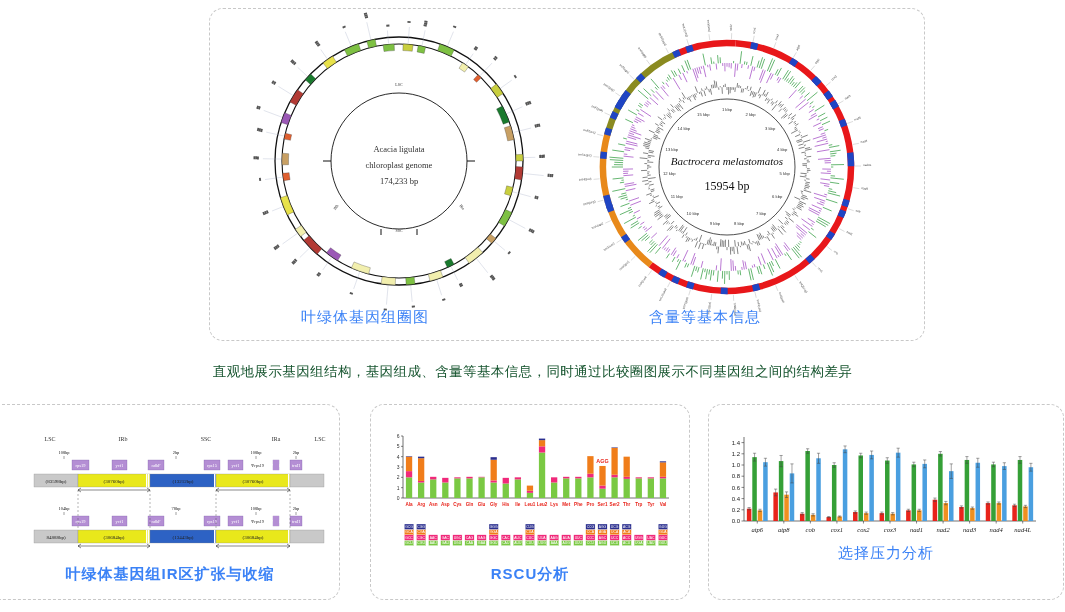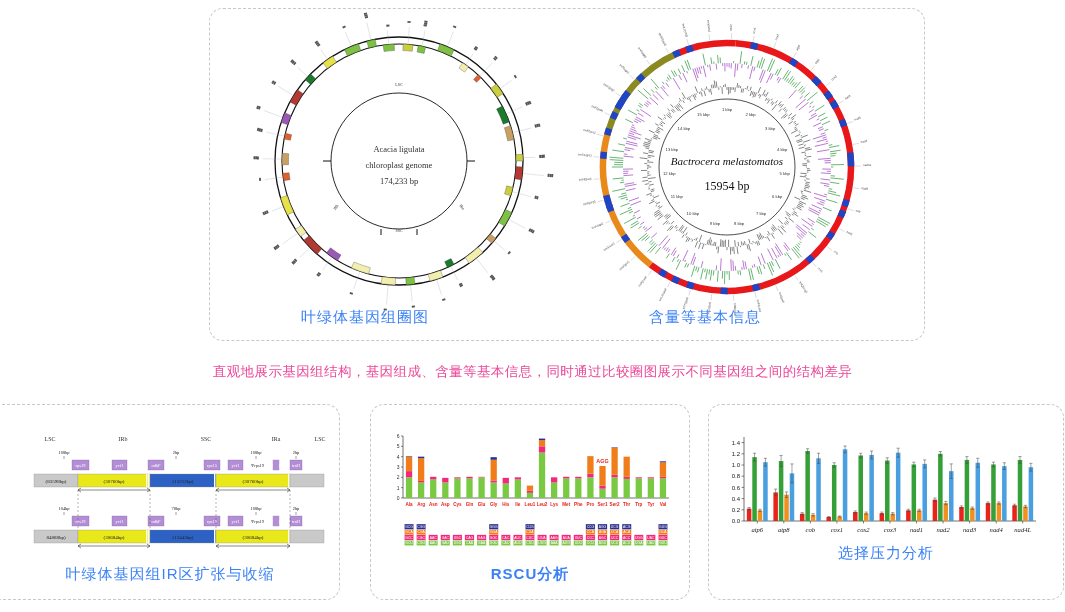--- a/index.html
+++ b/index.html
@@ -16,27 +16,27 @@
   #panel-ir{left:-22px;top:404px;width:362px;height:196px;}
   #panel-rscu{left:370px;top:404px;width:320px;height:196px;}
   #panel-sel{left:708px;top:404px;width:356px;height:196px;}
 
   .caption{
     position:absolute;text-align:center;color:#3b82f6;
     font-size:15px;letter-spacing:1px;white-space:nowrap;
   }
   #cap-cp{left:240px;top:308px;width:250px;}
   #cap-mt{left:580px;top:308px;width:250px;}
-  #cap-ir{left:0px;top:565px;width:340px;}
+  #cap-ir{left:0px;top:565px;width:340px;font-weight:bold;}
   #cap-rscu{left:380px;top:565px;width:300px;font-weight:bold;}
   #cap-sel{left:718px;top:536px;width:336px;margin-top:8px;}
 
   #subtitle{
     position:absolute;left:0;top:363px;width:1065px;text-align:center;
-    color:#ec4899;font-size:13.5px;letter-spacing:.4px;white-space:nowrap;
+    color:#14532d;font-size:13.5px;letter-spacing:.4px;white-space:nowrap;
   }
 
   .figwrap{position:absolute;}
   #fig-cp{left:269px;top:22px;width:260px;height:278px;}
   #fig-mt{left:598px;top:32px;width:258px;height:270px;}
   #fig-ir{left:28px;top:432px;width:300px;height:122px;}
   #fig-rscu{left:385px;top:432px;width:290px;height:122px;}
   #fig-sel{left:718px;top:432px;width:330px;height:122px;}
   svg{display:block;overflow:visible;}
   .cen-t{font-family:"Liberation Serif","DejaVu Serif",serif;fill:#333;}

